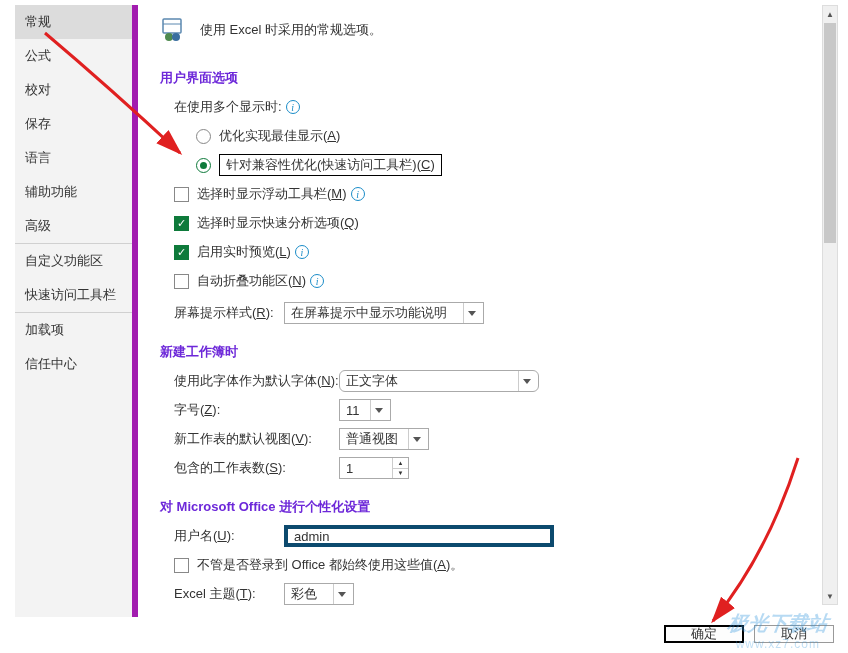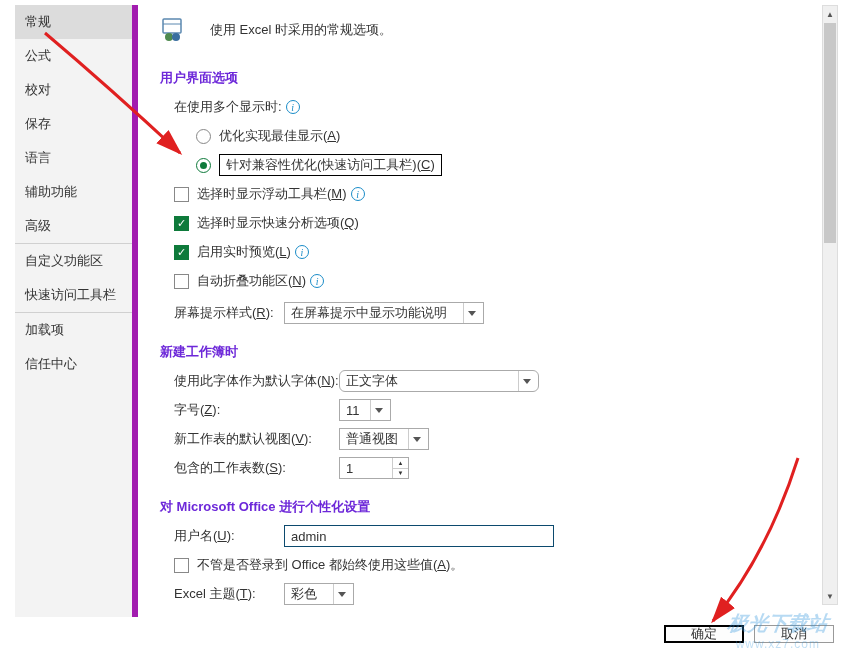--- a/index.html
+++ b/index.html
@@ -34,21 +34,21 @@
   }
   .sidebar-sep {
     height: 1px; background: #d0d0d0; margin: 0;
   }
   .main {
     position: absolute;
     left: 150px; top: 5px; right: 26px; bottom: 48px;
     overflow: hidden;
   }
   .header-row {
-    display: flex; align-items: center; gap: 20px;
+    display: flex; align-items: center; gap: 10px;
     padding: 10px 0 18px 10px;
   }
   .header-icon {
     width: 30px; height: 30px;
     display: flex; align-items: center; justify-content: center;
   }
   .section-title {
     font-weight: bold;
     color: #6d28d9;
     margin: 6px 0 8px 0;
@@ -99,21 +99,21 @@
     content: ""; width: 0; height: 0;
     border-left: 4px solid transparent;
     border-right: 4px solid transparent;
     border-top: 5px solid #555;
   }
   .combo.wide { width: 200px; border-radius: 6px; }
   .combo.med { width: 70px; }
   .combo.sm { width: 52px; }
   .combo.long { width: 200px; }
   .textbox {
-    border: 1px solid #0c4a6e; height: 22px; padding: 0 6px;
+    border: 4px solid #0c4a6e; height: 22px; padding: 0 6px;
     display: flex; align-items: center; width: 270px;
   }
   .spinner {
     border: 1px solid #aaa; height: 22px; width: 70px;
     display: flex; align-items: center; padding-left: 6px; position: relative;
   }
   .spin-btns {
     position: absolute; right: 0; top: 0; bottom: 0; width: 16px;
     display: flex; flex-direction: column;
     border-left: 1px solid #ccc;

